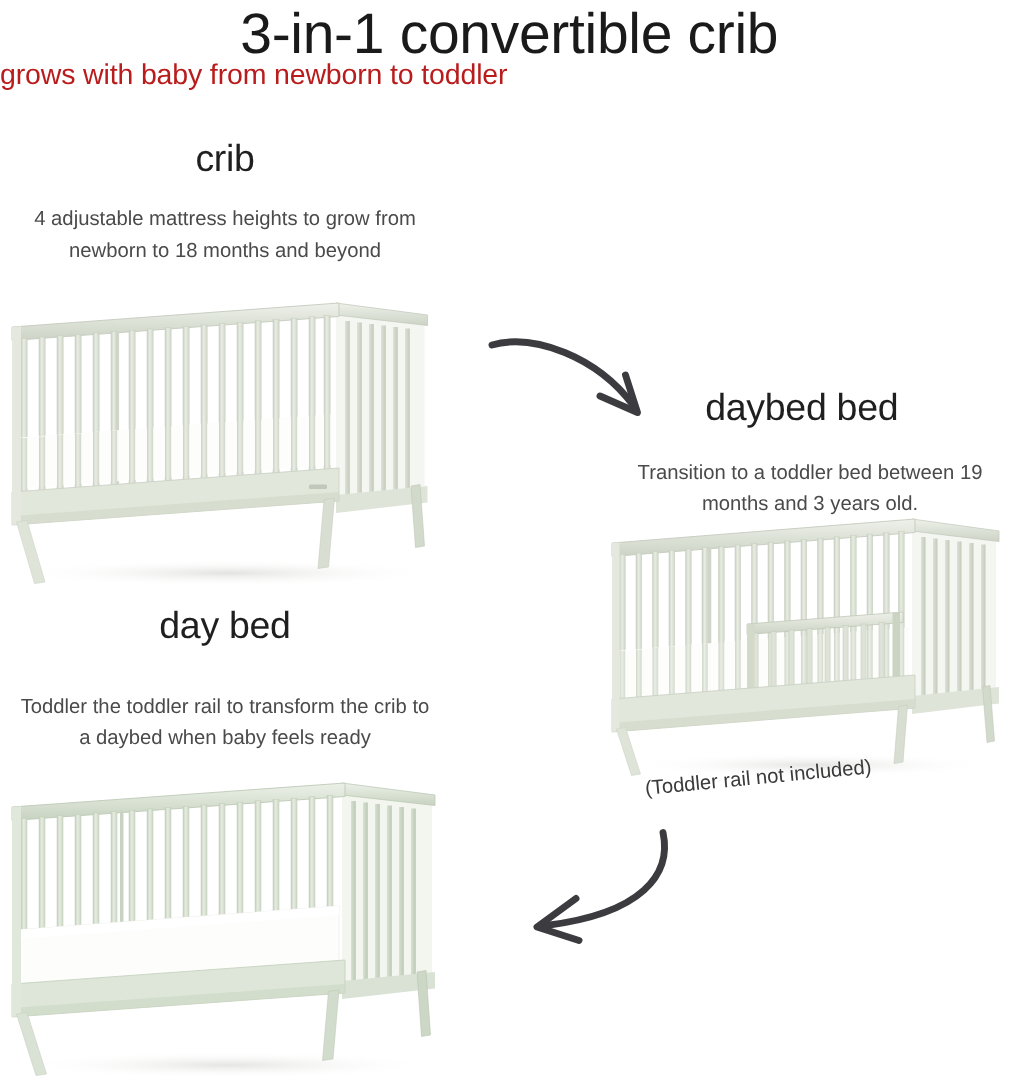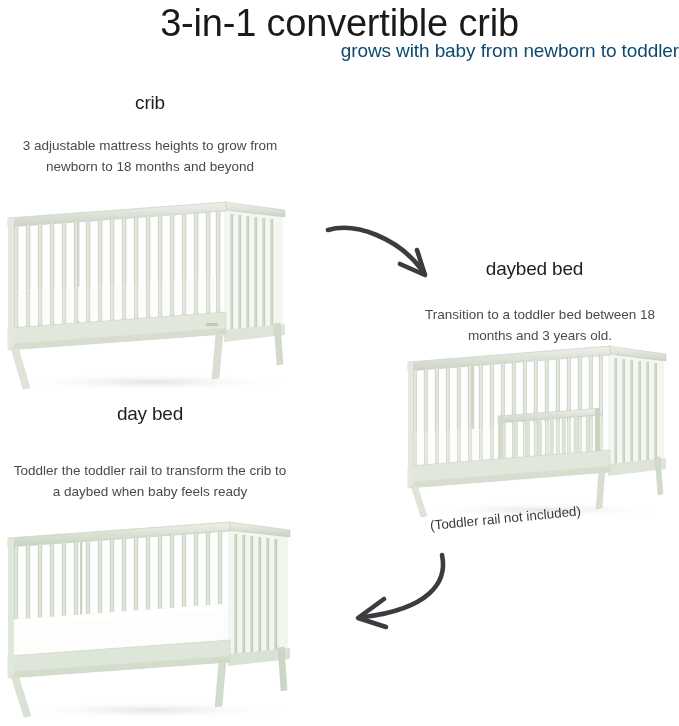--- a/index.html
+++ b/index.html
@@ -14,28 +14,28 @@
 
   
   .title {
     position:absolute; left:0; top:2px; width:679px;
     text-align:center;
     font-size:38px; font-weight:300; letter-spacing:-0.2px;
     color:#1a1a1a;
   }
   .subtitle {
     position:absolute; left:0; top:40px; width:679px;
-    text-align:right;
+    text-align:left;
     font-size:19px; font-weight:300; letter-spacing:-0.1px;
-    color:#0c4a6e;
+    color:#b91c1c;
   }
   .sec-head {
     position:absolute;
     text-align:center;
-    font-size:19px; font-weight:300; letter-spacing:-0.2px;
+    font-size:25px; font-weight:300; letter-spacing:-0.2px;
     color:#1f1f1f;
   }
   .sec-desc {
     position:absolute;
     text-align:center;
     font-size:13.5px; font-weight:400; line-height:1.55;
     color:#4a4a4a;
   }
   .note {
     position:absolute;
@@ -67,21 +67,21 @@
   #arrow-1 { left:322px; top:212px; width:128px; height:78px; }
   #arrow-2 { left:332px; top:547px; width:138px; height:88px; }
 </style>
 </head>
 <body>
 
 <div class="title">3-in-1 convertible crib</div>
 <div class="subtitle">grows with baby from newborn to toddler</div>
 
 <div class="sec-head" id="crib-head">crib</div>
-<div class="sec-desc" id="crib-desc">3 adjustable mattress heights to grow from newborn to 18 months and beyond</div>
+<div class="sec-desc" id="crib-desc">4 adjustable mattress heights to grow from newborn to 18 months and beyond</div>
 
 <div class="fig" id="fig-crib">
   <svg viewBox="0 0 300 200" xmlns="http://www.w3.org/2000/svg">
     <defs>
       <linearGradient id="slatG" x1="0" y1="0" x2="1" y2="0">
         <stop offset="0%" stop-color="#c9d1c2"></stop>
         <stop offset="45%" stop-color="#e9ede4"></stop>
         <stop offset="100%" stop-color="#cfd6c8"></stop>
       </linearGradient>
       <linearGradient id="railG" x1="0" y1="0" x2="0" y2="1">
@@ -179,21 +179,21 @@
 </div>
 
 <div class="arrow" id="arrow-1">
   <svg viewBox="0 0 128 78" xmlns="http://www.w3.org/2000/svg">
     <path d="M6 18 C34 10, 76 26, 100 58" fill="none" stroke="#3c3c40" stroke-width="4.6" stroke-linecap="round"></path>
     <path d="M78 52 L103 63 L95 38" fill="none" stroke="#3c3c40" stroke-width="4.6" stroke-linecap="round" stroke-linejoin="round"></path>
   </svg>
 </div>
 
 <div class="sec-head" id="toddler-head">daybed bed</div>
-<div class="sec-desc" id="toddler-desc">Transition to a toddler bed between 18 months and 3 years old.</div>
+<div class="sec-desc" id="toddler-desc">Transition to a toddler bed between 19 months and 3 years old.</div>
 
 <div class="fig" id="fig-toddler">
   <svg viewBox="0 0 272 180" xmlns="http://www.w3.org/2000/svg">
     <defs>
       <linearGradient id="slatG2" x1="0" y1="0" x2="1" y2="0">
         <stop offset="0%" stop-color="#c9d1c2"></stop>
         <stop offset="45%" stop-color="#e9ede4"></stop>
         <stop offset="100%" stop-color="#cfd6c8"></stop>
       </linearGradient>
       <linearGradient id="railG2" x1="0" y1="0" x2="0" y2="1">

